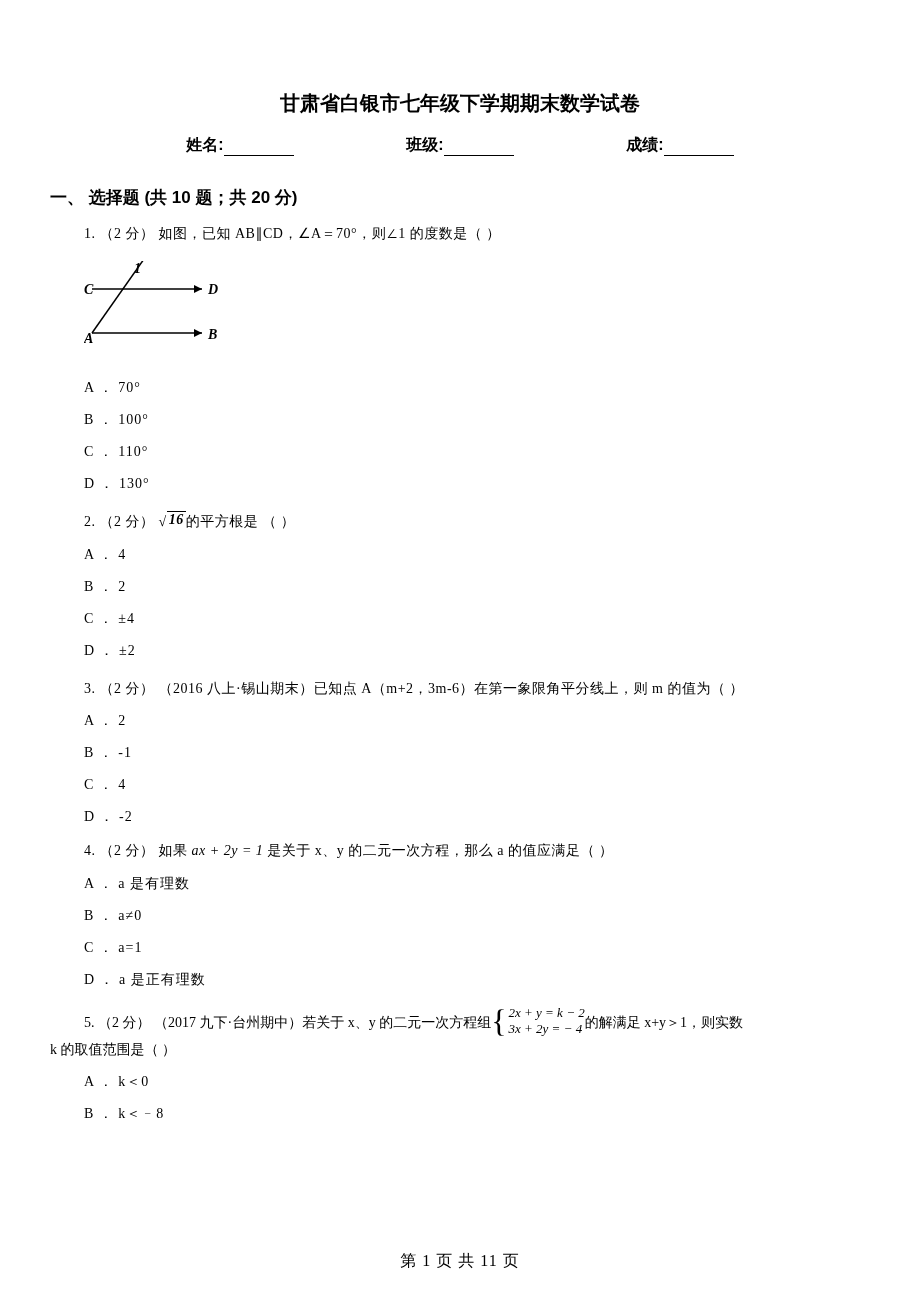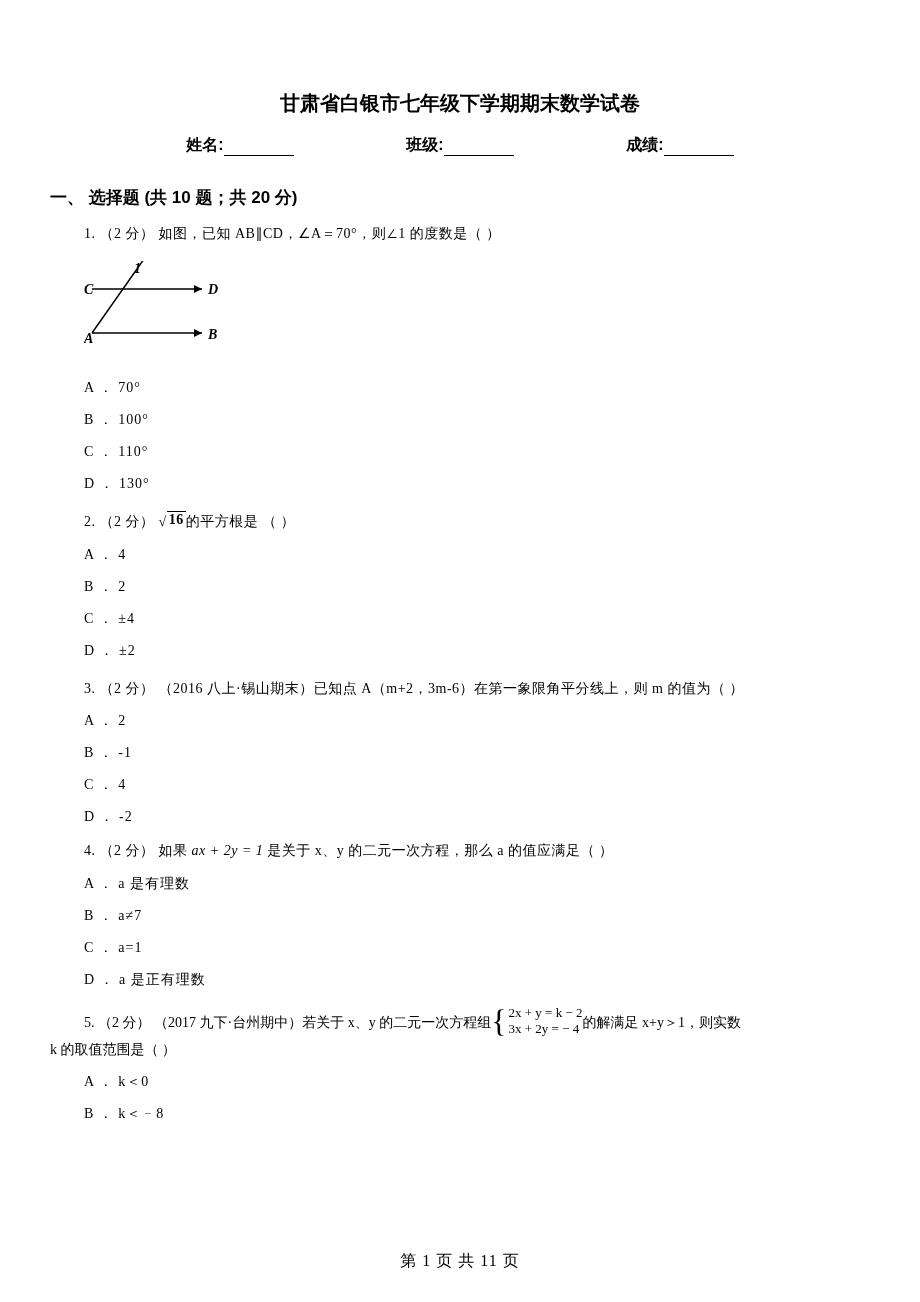--- a/index.html
+++ b/index.html
@@ -58,20 +58,21 @@
     .options {
       margin-left: 34px;
     }
     .option {
       margin-bottom: 14px;
       letter-spacing: 1px;
     }
     .sqrt-box {
       display: inline-block;
       position: relative;
+      font-style: italic;
       font-weight: bold;
       font-family: serif;
     }
     .sqrt-box::before {
       content: "√";
       font-style: normal;
     }
     .sqrt-overline {
       border-top: 1px solid #000;
       padding: 0 2px;
@@ -92,20 +93,21 @@
     }
     .brace {
       font-size: 32px;
       line-height: 32px;
       margin-right: 2px;
     }
     .brace-lines {
       display: flex;
       flex-direction: column;
       font-size: 13px;
+      font-style: italic;
       font-family: serif;
       line-height: 1.2;
     }
     .q5-wrap {
       margin-left: 34px;
       margin-bottom: 12px;
     }
     .q5-wrap .line1 {
       display: flex;
       align-items: center;
@@ -179,21 +181,21 @@
   <div class="option">B ． -1</div>
   <div class="option">C ． 4</div>
   <div class="option">D ． -2</div>
 </div>
 
 <div class="question" style="margin-top:10px;">
   <span>4.  （2 分）  如果 </span><span class="formula">ax + 2y = 1</span><span> 是关于 x、y 的二元一次方程，那么 a 的值应满足（    ）</span>
 </div>
 <div class="options">
   <div class="option">A ． a 是有理数</div>
-  <div class="option">B ． a≠7</div>
+  <div class="option">B ． a≠0</div>
   <div class="option">C ． a=1</div>
   <div class="option">D ． a 是正有理数</div>
 </div>
 
 <div class="q5-wrap" style="margin-top:18px;">
   <div class="line1">
     <span>5.  （2 分） （2017 九下·台州期中）若关于 x、y 的二元一次方程组 </span>
     <span class="brace-system">
       <span class="brace">{</span>
       <span class="brace-lines">

